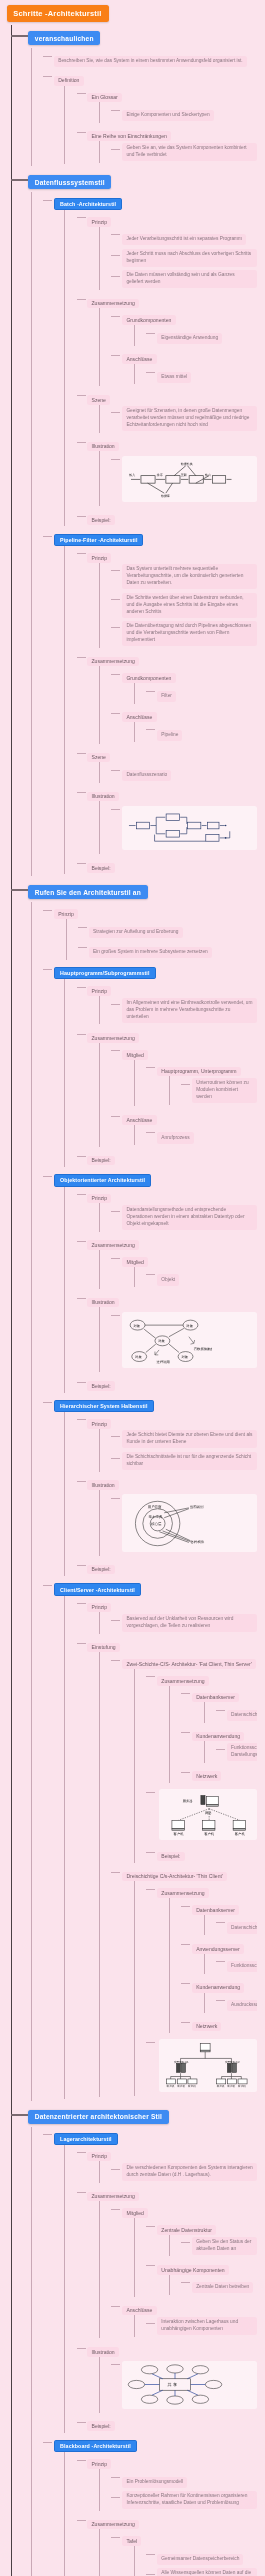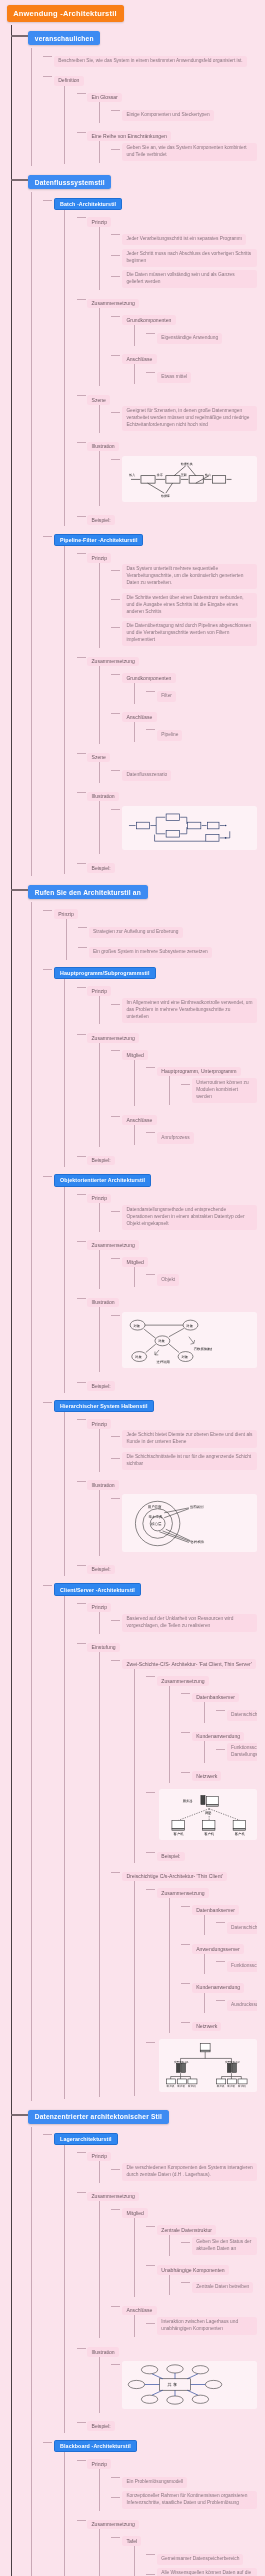--- a/index.html
+++ b/index.html
@@ -107,21 +107,21 @@
   }
   .illus svg{display:block;}
 </style>
 </head>
 <body>
 
 <div id="root">
 
   <div class="trunk"></div>
 
-  <div class="root-title">Anwendung -Architekturstil</div>
+  <div class="root-title">Schritte -Architekturstil</div>
 
   
   <div class="l1">
     <div class="l1-head">
       <span class="l1-chip">veranschaulichen</span>
     </div>
     <div class="branch" style="margin-left:20px;">
       <div class="node">
         <span class="txt">Beschreiben Sie, wie das System in einem bestimmten Anwendungsfeld organisiert ist.</span>
       </div>

